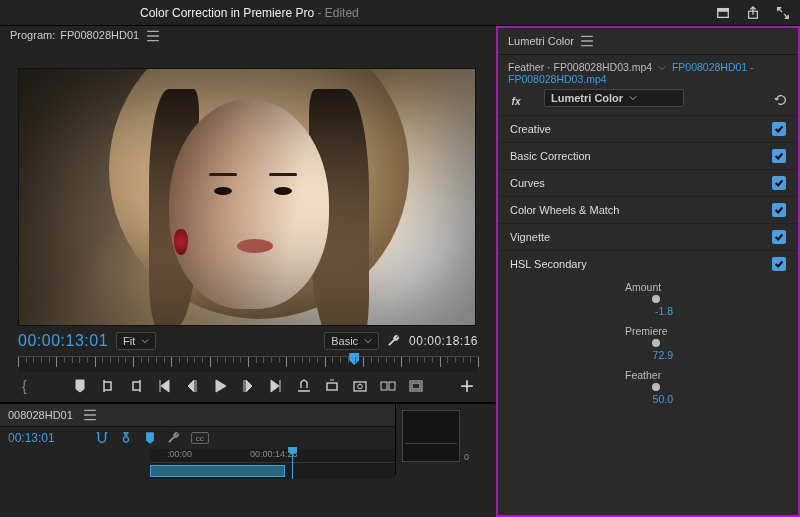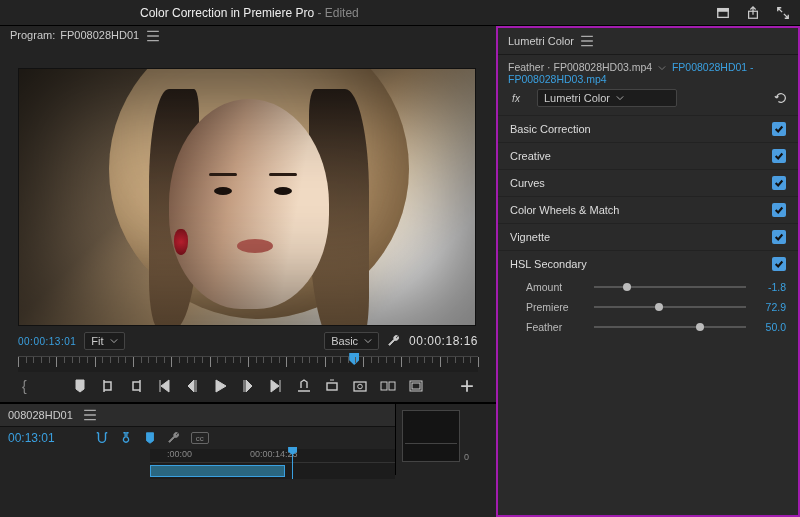--- a/index.html
+++ b/index.html
@@ -25,21 +25,21 @@
   .eye.l { top:118px; left:195px; }
   .eye.r { top:118px; left:255px; }
   .brow { position:absolute; width:28px; height:3px; background:#2a1c14; border-radius:2px; }
   .brow.l { top:104px; left:190px; }
   .brow.r { top:104px; left:250px; }
   .lips { position:absolute; width:36px; height:14px; background:#b05a50; border-radius:50%; top:170px; left:218px; }
   .earring { position:absolute; width:14px; height:26px; top:160px; left:155px; background:radial-gradient(circle,#c02030,#701018); border-radius:50% 50% 60% 60%; }
   .vignette { position:absolute; inset:0; box-shadow:inset 0 0 90px 30px rgba(0,0,0,.55); }
 
   .controls-row { display:flex; align-items:center; padding:6px 18px 2px 18px; gap:8px; font-size:11px; }
-  .timecode-blue { color:#3aa0e0; font-size:10px; letter-spacing:.5px; }
+  .timecode-blue { color:#3aa0e0; font-size:16px; letter-spacing:.5px; }
   .dropdown { background:#1c1c1c; border:1px solid #444; color:#ccc; padding:2px 6px; display:flex; align-items:center; gap:6px; font-size:11px; border-radius:2px; }
   .chev { width:8px; height:8px; }
   .spacer { flex:1; }
   .duration { color:#ddd; font-size:12px; letter-spacing:.5px; }
   .ruler { margin:4px 18px 0 18px; height:16px; background:linear-gradient(180deg,#1e1e1e,#1e1e1e); position:relative; border-top:1px solid #444; }
   .ruler .tick { position:absolute; top:0; width:1px; height:6px; background:#555; }
   .ruler .tick.big { height:10px; background:#888; }
   .playhead-top { position:absolute; top:-4px; width:10px; height:12px; background:#3aa0e0; clip-path:polygon(0 0,100% 0,100% 60%,50% 100%,0 60%); }
   .transport { display:flex; gap:12px; justify-content:center; align-items:center; padding:6px 18px 8px 18px; position:relative; }
   .transport .tbtn { width:16px; height:16px; fill:#ccc; stroke:#ccc; cursor:pointer; }
@@ -64,28 +64,28 @@
 
   .bottom .scope { flex:1; background:#232323; border-left:1px solid #000; padding:6px;}
   .scope-box { width:58px; height:52px; border:1px solid #444; background:#141414; position:relative; }
   .scope-box .ln { position:absolute; bottom:0; left:2px; right:2px; height:18px; border-top:1px solid #444;}
   .scope-zero { font-size:9px; color:#888; margin-top:-10px; margin-left:62px;}
 
   
   .panel-header { display:flex; align-items:center; gap:6px; padding:6px 10px; background:#2a2a2a; border-bottom:1px solid #1a1a1a; font-size:11px;}
   .source-row { padding:6px 10px 2px 10px; font-size:10.5px; color:#bbb; }
   .source-row .link { color:#3aa0e0; }
-  .fx-row { display:flex; align-items:center; gap:13px; padding:2px 10px 8px 10px; }
+  .fx-row { display:flex; align-items:flex-end; gap:20px; padding:2px 10px 8px 10px;font-weight:bold; }
   .fx-row .fxchip { font-style:italic; font-size:10px; width:16px; text-align:center; color:#ccc;}
   .fx-row .dd { flex:0 0 140px; }
   .fx-row .reset { margin-left:auto; }
   .section { display:flex; align-items:center; padding:6px 12px; border-top:1px solid #222; font-size:11px; color:#ddd; }
   .section .chk { margin-left:auto; width:14px; height:14px; background:#4b9de0; border-radius:2px; display:flex; align-items:center; justify-content:center; }
   .section .chk svg { width:10px; height:10px; stroke:#111; stroke-width:2.5; fill:none; }
-  .param { display:flex; align-items:center; padding:4px 12px 4px 28px; font-size:10.5px; color:#bbb; gap:6px;}
+  .param { display:flex; align-items:center; padding:4px 12px 4px 28px; font-size:10.5px; color:#bbb; gap:6px;flex-direction:column;}
   .param .plabel { width:62px; }
   .param .slider { flex:1; position:relative; height:12px; }
   .param .slider .track { position:absolute; top:50%; left:0; right:0; height:2px; background:#555; transform:translateY(-50%); }
   .param .slider .knob { position:absolute; top:50%; width:8px; height:8px; border-radius:50%; background:#bbb; transform:translate(-50%,-50%); }
   .param .val { width:34px; text-align:right; color:#3aa0e0; }
   svg { display:block; }
 </style>
 </head>
 <body>
 
@@ -356,29 +356,29 @@
       </span>
       <span class="icon reset">
           <svg viewBox="0 0 16 16">
             <path d="M3 8a5 5 0 1 1 2 4M3 8l-2-2m2 2l2-2" fill="none" stroke="#ccc" stroke-width="1.4"></path>
           </svg>
         </span>
     </div>
 
     <div id="sections">
         <div class="section">
+          <span>Creative</span>
+          <span class="chk">
+            <svg viewBox="0 0 12 12">
+              <path d="M2 6l3 3 5-6"></path>
+            </svg>
+          </span>
+        </div>
+        <div class="section">
           <span>Basic Correction</span>
-          <span class="chk">
-            <svg viewBox="0 0 12 12">
-              <path d="M2 6l3 3 5-6"></path>
-            </svg>
-          </span>
-        </div>
-        <div class="section">
-          <span>Creative</span>
           <span class="chk">
             <svg viewBox="0 0 12 12">
               <path d="M2 6l3 3 5-6"></path>
             </svg>
           </span>
         </div>
         <div class="section">
           <span>Curves</span>
           <span class="chk">
             <svg viewBox="0 0 12 12">

